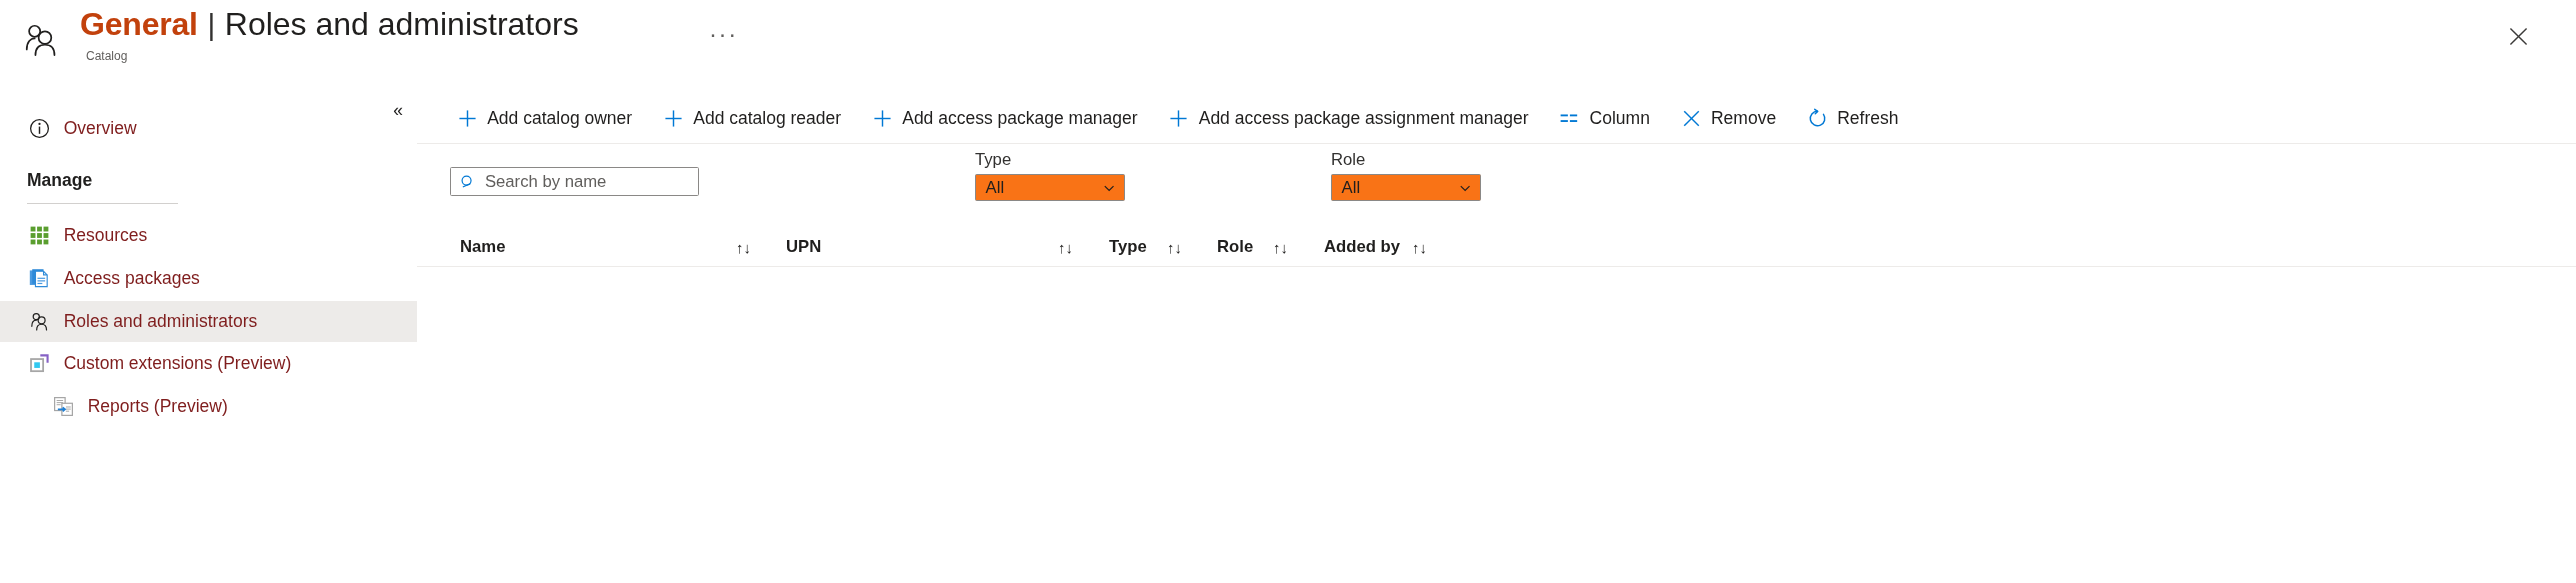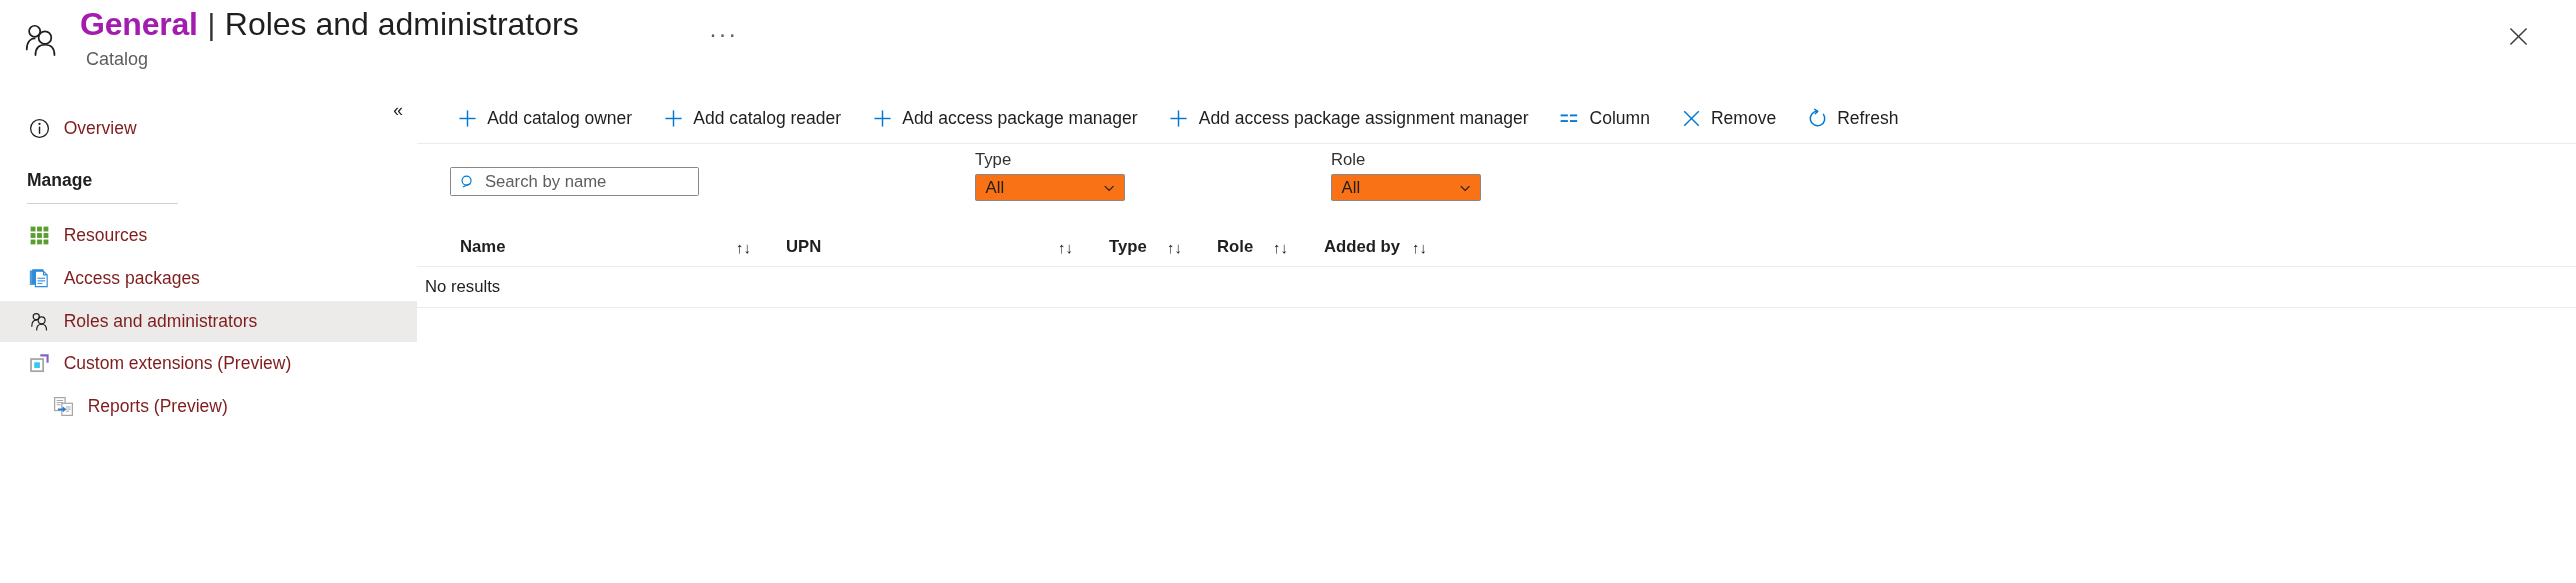--- a/index.html
+++ b/index.html
@@ -31,21 +31,21 @@
   #title-block {
     position: absolute;
     left: 80px; top: 6.4px;
     display: flex;
     align-items: baseline;
   }
   #title-main {
     font-size: 32px;
     font-weight: 600;
     letter-spacing: -0.2px;
-    color: #a21caf;
+    color: #c2410c;
     white-space: nowrap;
   }
   #title-sep {
     font-size: 30px;
     font-weight: 300;
     color: #323130;
     margin: 0 9.6px;
   }
   #title-sub {
     font-size: 32px;
@@ -59,21 +59,21 @@
     font-size: 24px;
     line-height: 24px;
     color: #605e5c;
     letter-spacing: 1.6px;
     cursor: pointer;
     padding: 4.8px 8px;
   }
   #breadcrumb-sub {
     position: absolute;
     left: 86px; top: 49px;
-    font-size: 18px;
+    font-size: 12px;
     color: #605e5c;
     font-weight: 400;
   }
   #close-button {
     position: absolute;
     left: 2500px; top: 17.5px;
     width: 37px; height: 37px;
     display: flex; align-items: center; justify-content: center;
     cursor: pointer;
   }
@@ -540,17 +540,16 @@
         <div class="th" style="left:692px;">Type</div>
         <div class="sort-icon" style="left:750px;">↑↓</div>
 
         <div class="th" style="left:800px;">Role</div>
         <div class="sort-icon" style="left:856px;">↑↓</div>
 
         <div class="th" style="left:907px;">Added by</div>
         <div class="sort-icon" style="left:995px;">↑↓</div>
       </div>
 
-      <div id="no-results">No results</div>
     </div>
   </div>
 </div>
 
 
 </body></html>

